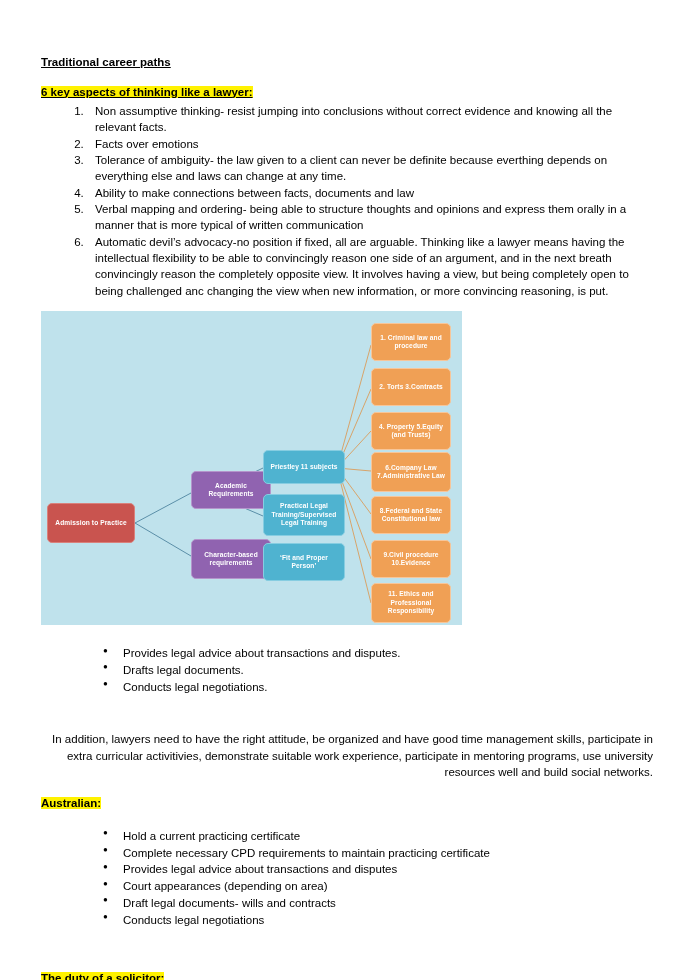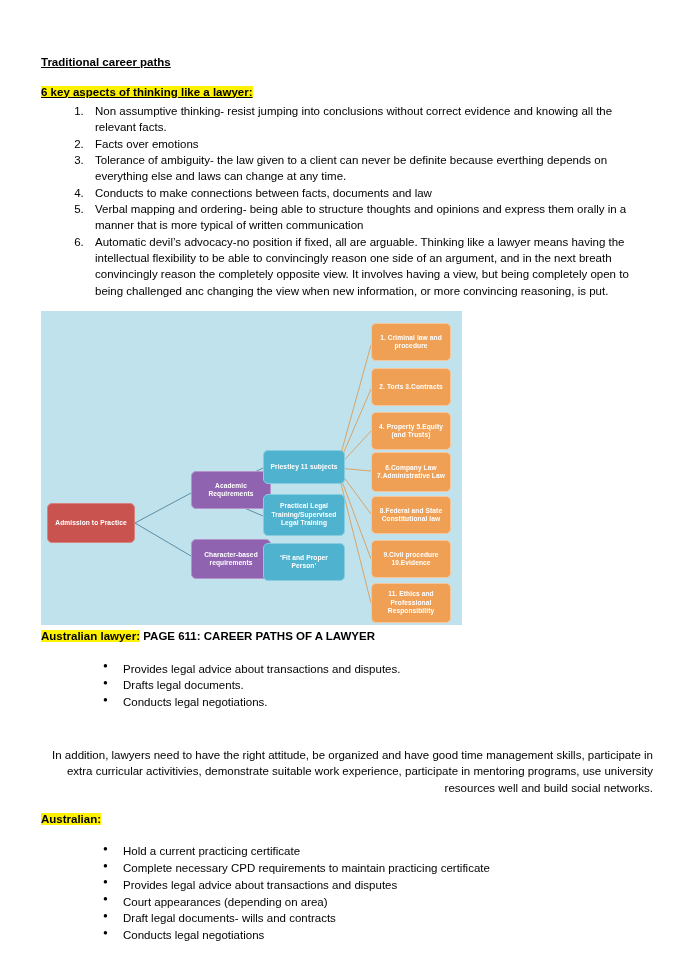--- a/index.html
+++ b/index.html
@@ -140,21 +140,21 @@
   <div class="content">
 
     <div class="h-underline">Traditional career paths</div>
 
     <div class="h-hl"><span class="hl">6 key aspects of thinking like a lawyer:</span></div>
 
     <ol class="numlist">
       <li>Non assumptive thinking- resist jumping into conclusions without correct evidence and knowing all the relevant facts.</li>
       <li>Facts over emotions</li>
       <li>Tolerance of ambiguity- the law given to a client can never be definite because everthing depends on everything else and laws can change at any time.</li>
-      <li>Conducts to make connections between facts, documents and law</li>
+      <li>Ability to make connections between facts, documents and law</li>
       <li>Verbal mapping and ordering- being able to structure thoughts and opinions and express them orally in a manner that is more typical of written communication</li>
       <li>Automatic devil’s advocacy-no position if fixed, all are arguable. Thinking like a lawyer means having the intellectual flexibility to be able to convincingly reason one side of an argument, and in the next breath convincingly reason the completely opposite view. It involves having a view, but being completely open to being challenged anc changing the view when new information, or more convincing reasoning, is put.</li>
     </ol>
   </div>
 
   <div class="diagram">
 
     <svg viewBox="0 0 421 314">
       <g stroke="#5b8fa8" stroke-width="1" fill="none">
         <path d="M 94 212 L 150 182"></path>
@@ -190,21 +190,20 @@
     <div class="node orange" style="left:330px; top:57px; width:80px; height:38px;">2. Torts 3.Contracts</div>
     <div class="node orange" style="left:330px; top:101px; width:80px; height:38px;">4. Property 5.Equity (and Trusts)</div>
     <div class="node orange" style="left:330px; top:141px; width:80px; height:40px;">6.Company Law 7.Administrative Law</div>
     <div class="node orange" style="left:330px; top:185px; width:80px; height:38px;">8.Federal and State Constitutional law</div>
     <div class="node orange" style="left:330px; top:229px; width:80px; height:38px;">9.Civil procedure 10.Evidence</div>
     <div class="node orange" style="left:330px; top:272px; width:80px; height:40px;">11. Ethics and Professional Responsibility</div>
   </div>
 
   <div class="content" style="top:629px;">
 
-    <div class="h-plain-hl"><span class="hl">Australian lawyer:</span> <span>PAGE 611: CAREER PATHS OF A LAWYER</span></div>
 
     <ul class="bullets">
       <li>Provides legal advice about transactions and disputes.</li>
       <li>Drafts legal documents.</li>
       <li>Conducts legal negotiations.</li>
     </ul>
 
     <div class="spacer-20"></div>
 
     <p class="body-para">In addition, lawyers need to have the right attitude, be organized and have good time management skills, participate in extra curricular activitivies, demonstrate suitable work experience, participate in mentoring programs, use university resources well and build social networks.</p>

